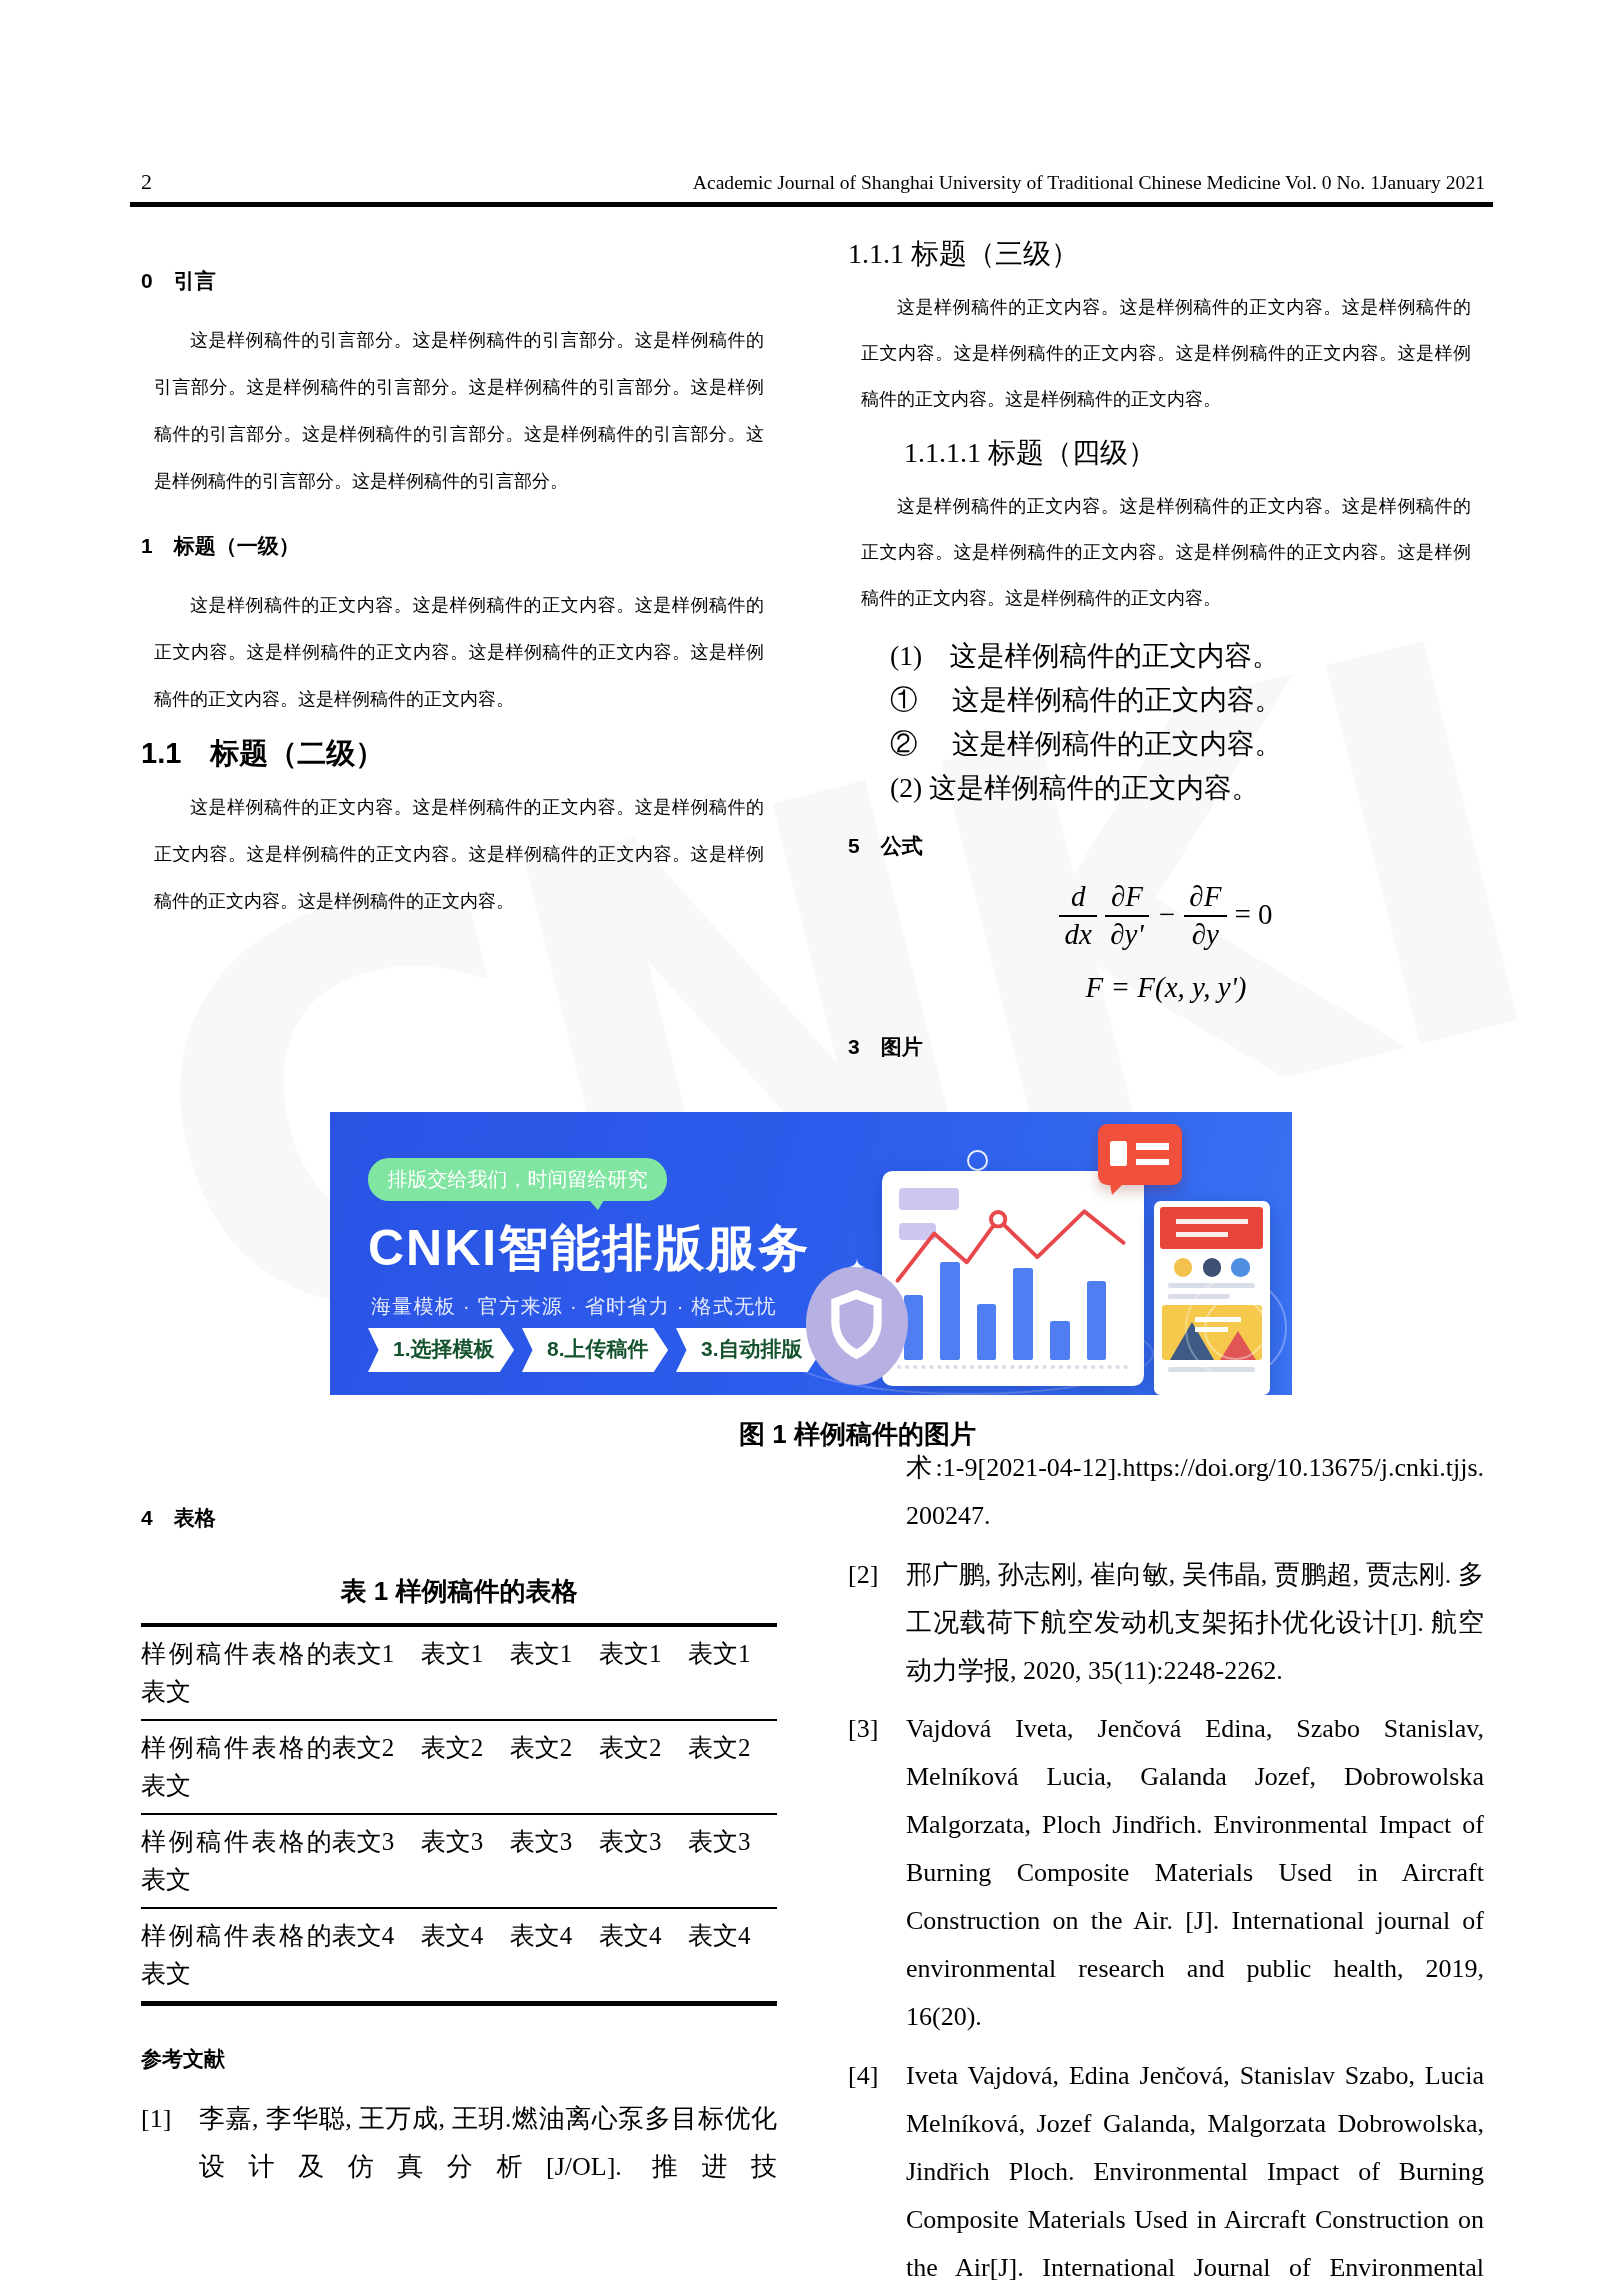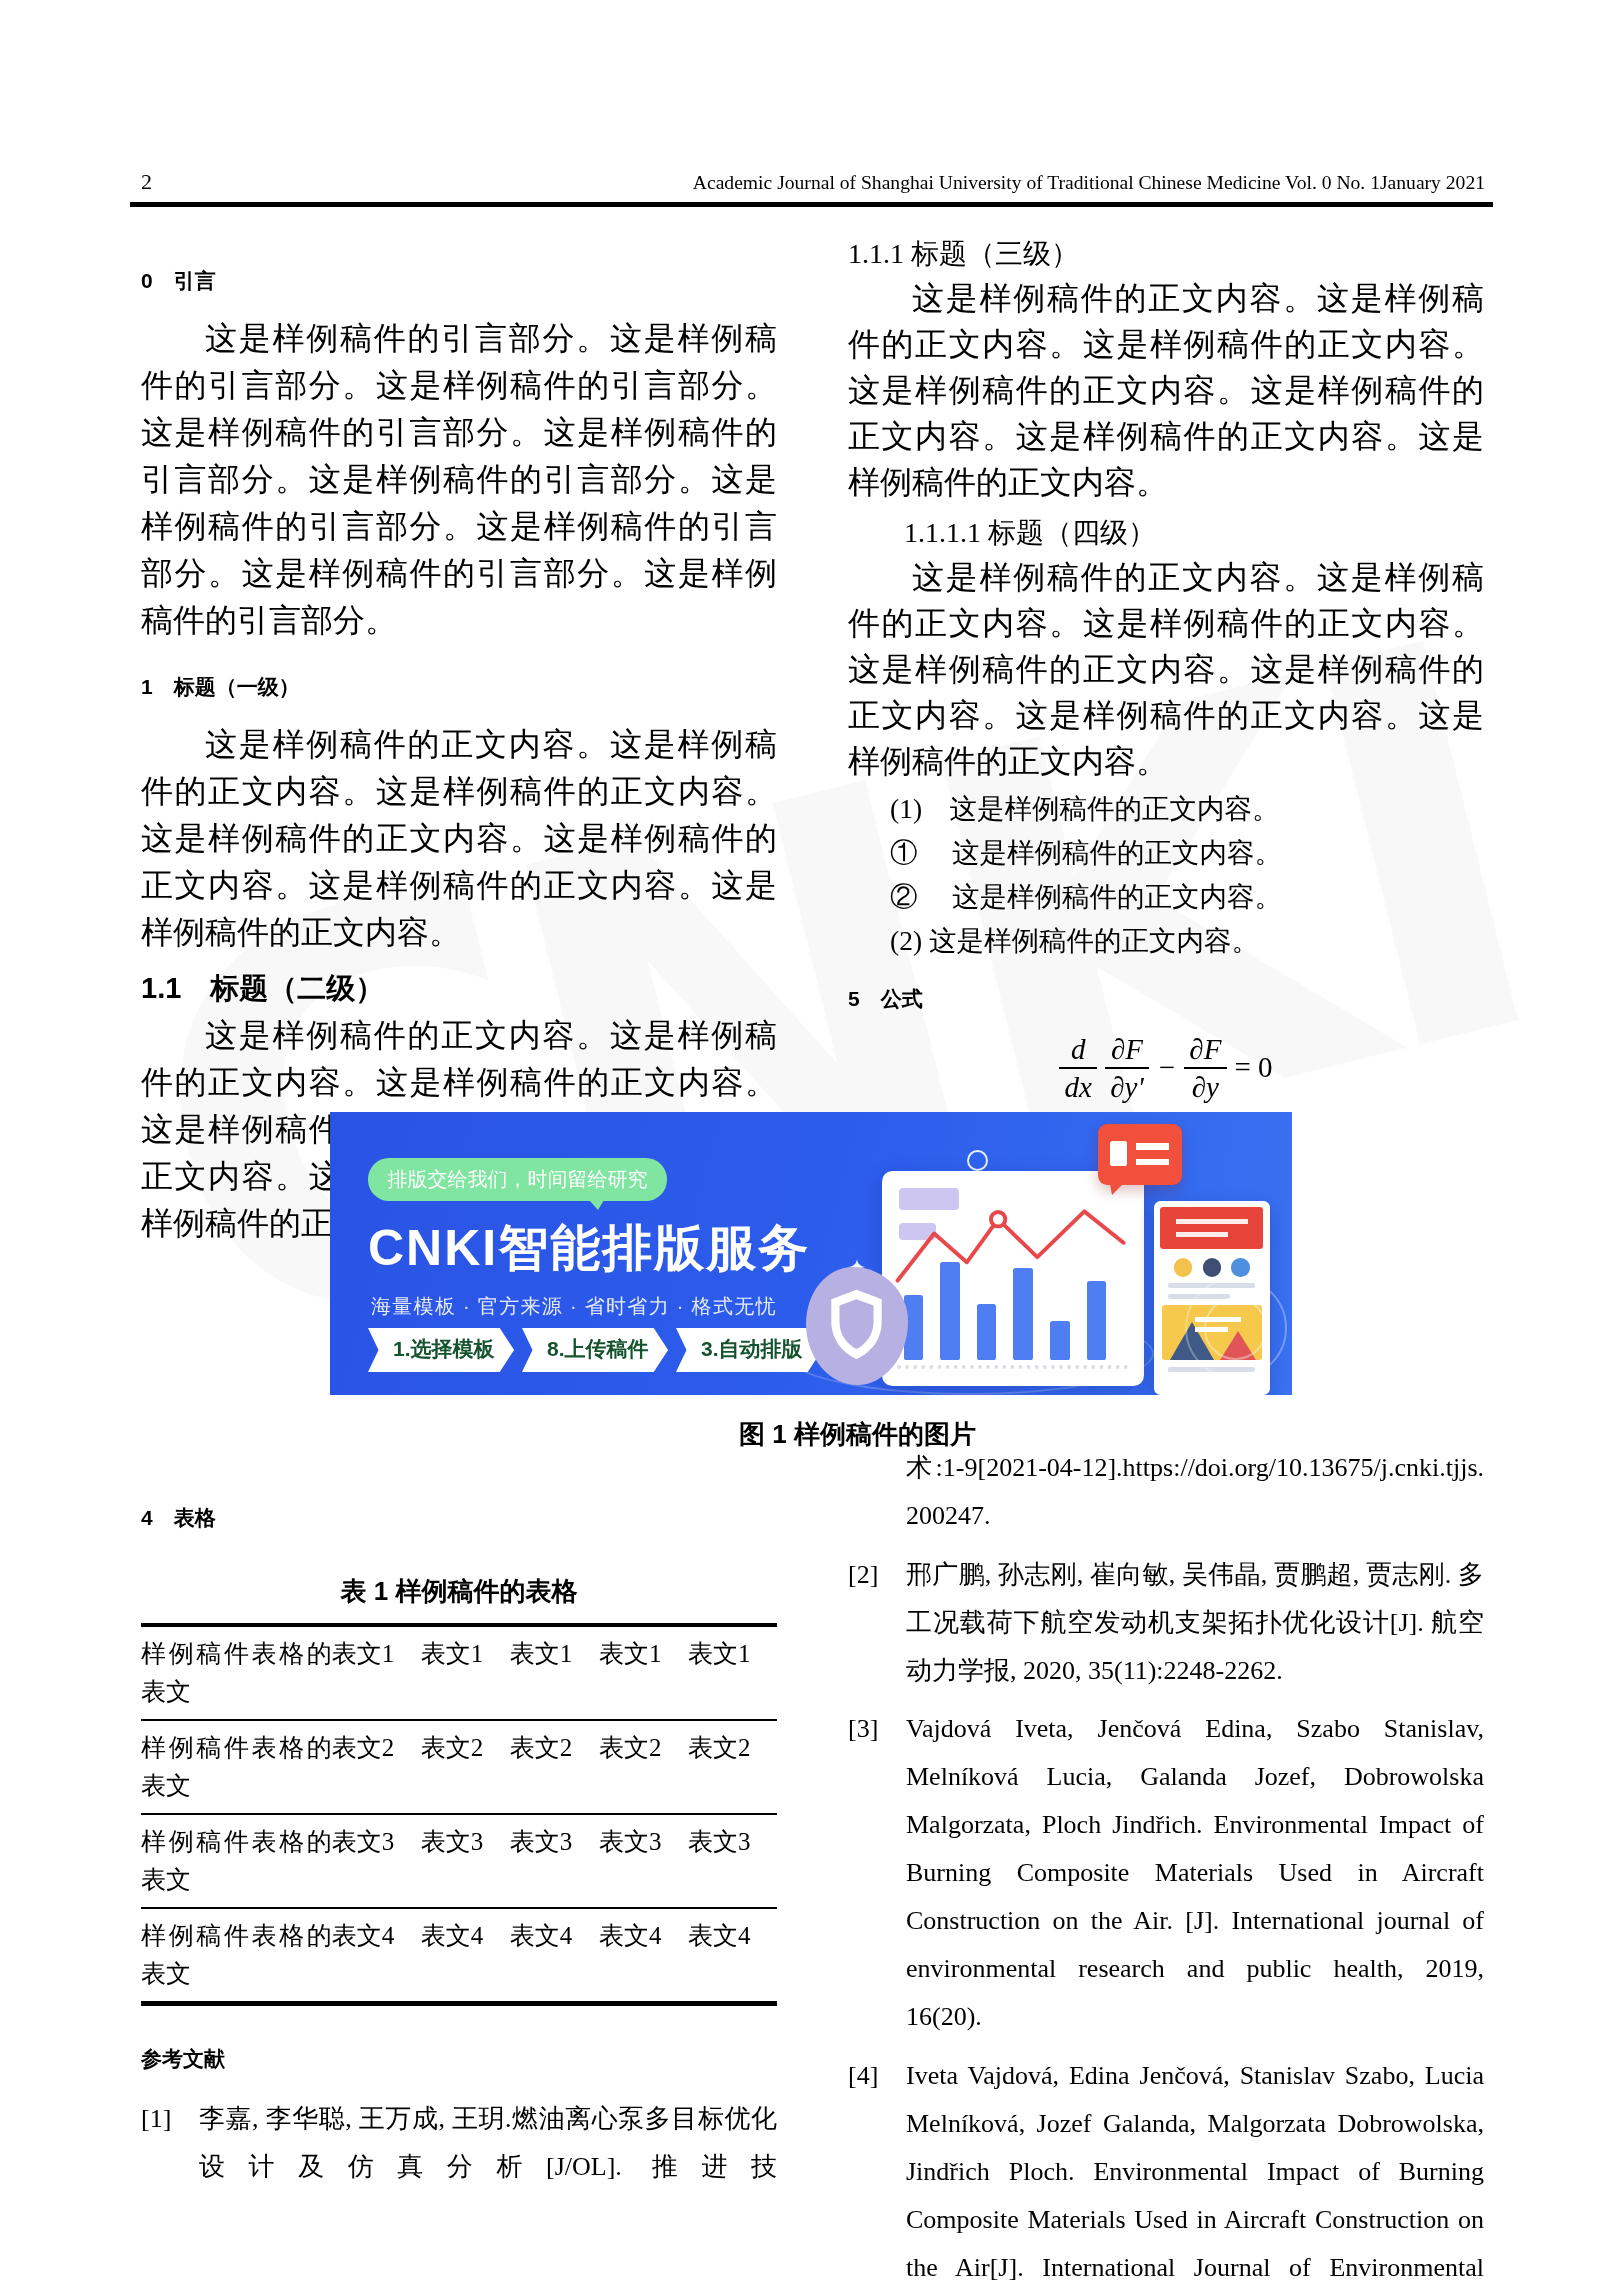--- a/index.html
+++ b/index.html
@@ -19,21 +19,21 @@
   .rule{position:absolute;top:202px;left:130px;right:130px;height:4.6px;background:#000;z-index:2;}
 
   
   .col{position:absolute;width:636px;z-index:2;}
   .h-l1{font-family:"Liberation Sans","DejaVu Sans",sans-serif;font-weight:bold;
     font-size:21px;line-height:38px;margin:0 0 17px 0;}
   .h-l2{font-family:"Liberation Sans","DejaVu Sans",sans-serif;font-weight:bold;
     font-size:29px;line-height:35px;margin:13px 0 7.9px 0;}
   .h-l3{font-size:28px;line-height:35px;margin:0 0 6.5px 0;font-weight:normal;}
   .h-l4{font-size:28px;line-height:35px;margin:7.9px 0 6.5px 0;text-indent:2em;font-weight:normal;}
-  .p-body{font-size:32px;line-height:47px;text-align:justify;text-indent:2em;margin:0;font-family:Liberation Mono, monospace;}
+  .p-body{font-size:18px;line-height:47px;text-align:justify;text-indent:2em;margin:13px;}
   .col-r .p-body{line-height:46px;}
   .list-item{font-size:27.5px;line-height:44px;padding-left:42px;text-align:justify;}
   .mt1{margin-top:22px;}
 
   
   .formula-row{display:flex;justify-content:center;align-items:center;gap:7.9px;
     margin:14.4px 0 0 0;font-style:italic;font-size:29px;}
   .frac{display:inline-block;text-align:center;}
   .frac .top{display:block;padding:1.3px 5.2px 3.9px 5.2px;border-bottom:2px solid #000;line-height:30px;}
   .frac .bot{display:block;padding:2.6px 5.2px 1.3px 5.2px;line-height:30px;}

